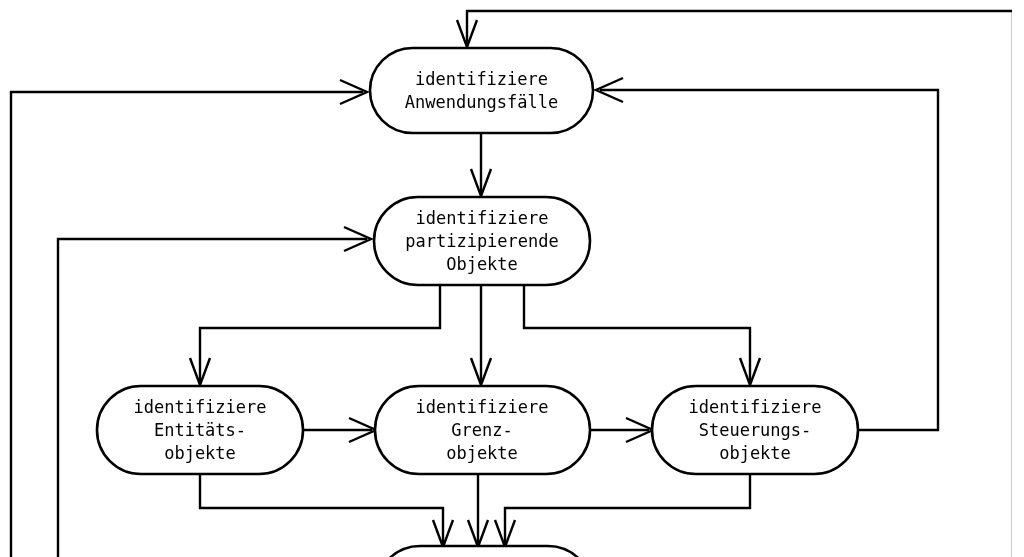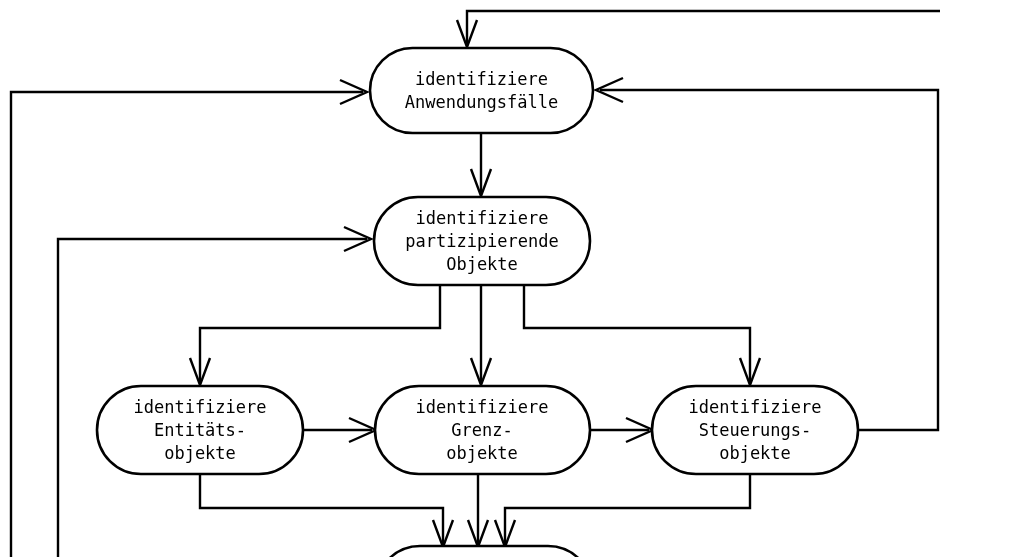--- a/index.html
+++ b/index.html
@@ -6,21 +6,21 @@
   html, body {
     margin: 0;
     padding: 0;
     background: #ffffff;
   }
   body {
     font-family: "DejaVu Sans Mono", "Liberation Mono", monospace;
   }
   #diagram-root {
     position: relative;
-    width: 940px;
+    width: 1012px;
     height: 557px;
     background: #ffffff;
     overflow: hidden;
   }
   svg#flow-svg {
     position: absolute;
     left: 0;
     top: 0;
     width: 1024px;
     height: 557px;

